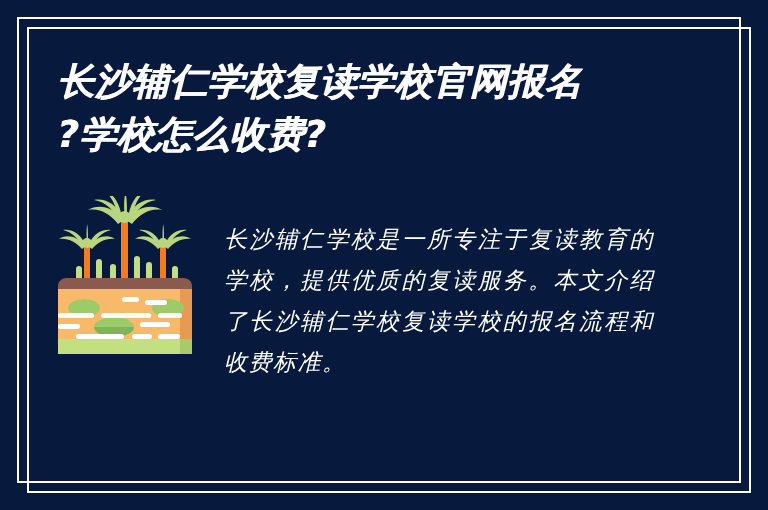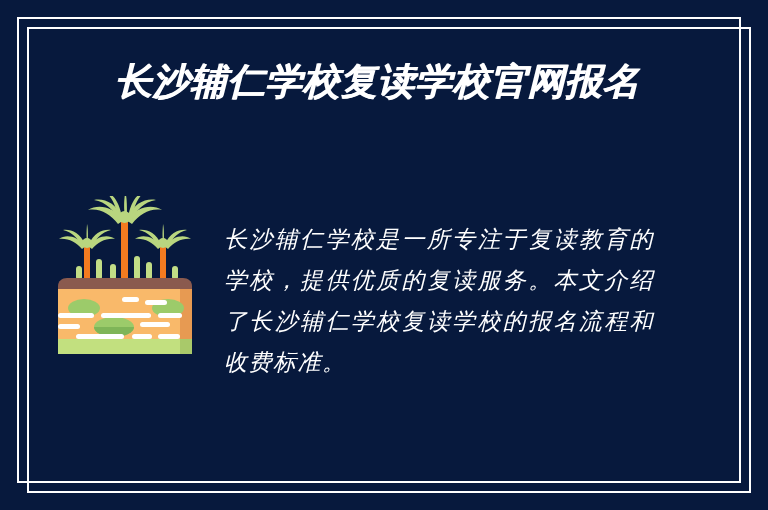--- a/index.html
+++ b/index.html
@@ -43,21 +43,20 @@
     box-sizing: border-box;
     pointer-events: none;
   }
 
   
   .title-block {
     position: absolute;
     left: 57px;
     top: 55px;
     width: 640px;
-    text-align: center;
   }
   .title-line {
     color: #ffffff;
     font-family: "DejaVu Sans", "Liberation Sans", sans-serif;
     font-size: 37px;
     font-weight: bold;
     font-style: italic;
     letter-spacing: 0.5px;
     line-height: 53px;
     white-space: nowrap;
@@ -105,20 +104,21 @@
 </head>
 <body>
 
 <div class="poster">
 
   <div class="frame-outer"></div>
   <div class="frame-inner"></div>
 
   <div class="title-block">
     <div class="title-line">长沙辅仁学校复读学校官网报名</div>
+    <div class="title-line">?学校怎么收费?</div>
   </div>
 
   <div class="content-row">
 
     <div class="illus-wrap">
       <svg viewBox="0 0 134 158" xmlns="http://www.w3.org/2000/svg">
 
         <g>
           <rect x="63" y="22" width="7" height="62" fill="#f47b20"></rect>
           <path d="M66 24 C54 10 40 8 30 14 C42 12 52 18 60 28 Z" fill="#b9d67f"></path>

